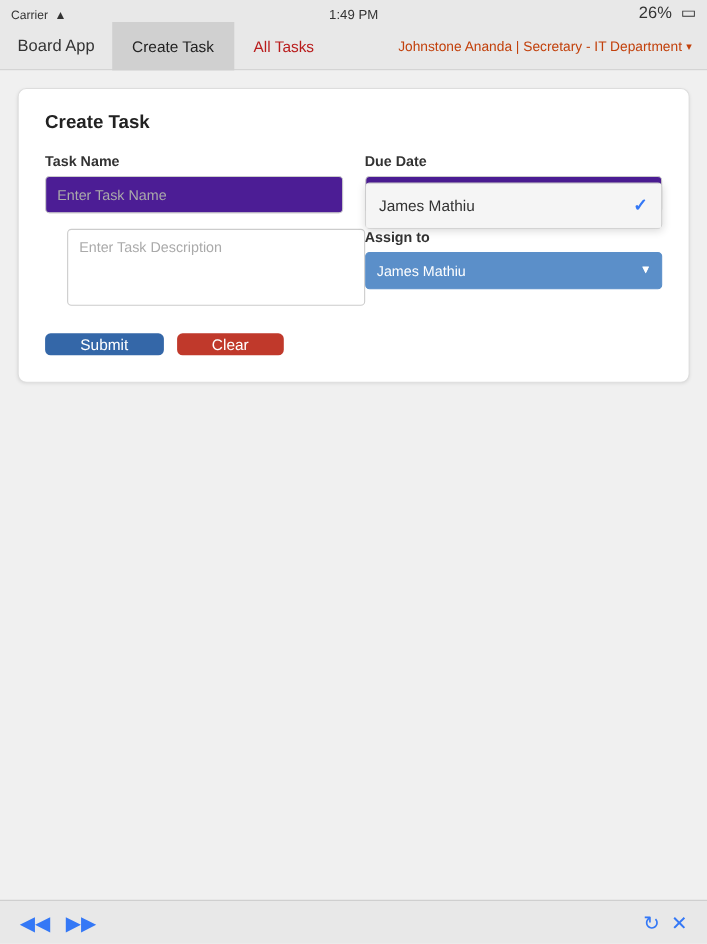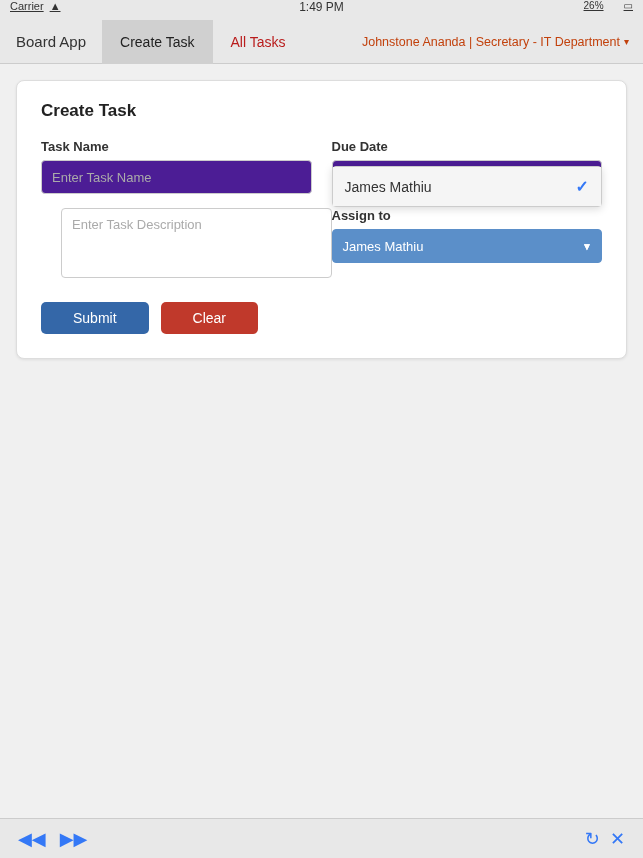--- a/index.html
+++ b/index.html
@@ -10,30 +10,29 @@
       height: 858px;
       overflow: hidden;
       position: relative;
     }
 
     
     .status-bar {
       background: #e8e8e8;
       height: 20px;
       display: flex;
-      align-items: flex-start;
+      align-items: flex-end;
       justify-content: space-between;
       padding: 0 10px;
       font-size: 11px;
       color: #333;
-      text-decoration: underline;
     }
     .status-bar-left { display: flex; align-items: center; gap: 6px; }
     .status-bar-center { position: absolute; left: 50%; transform: translateX(-50%); font-size: 12px; font-weight: 500; }
-    .status-bar-right { display: flex; align-items: center; gap: 20px; font-size: 10px; }
+    .status-bar-right { display: flex; align-items: center; gap: 8px; font-size: 15px; }
 
     
     .nav-bar {
       background: #e8e8e8;
       height: 44px;
       display: flex;
       align-items: center;
       border-bottom: 1px solid #ccc;
       padding: 0 0;
       justify-content: center;
@@ -211,21 +210,21 @@
       position: relative;
     }
 
     
     .btn-row {
       display: flex;
       gap: 12px;
       margin-top: 20px;
     }
     .btn {
-      height: 32px;
+      height: 20px;
       padding: 0 32px;
       border-radius: 5px;
       font-size: 14px;
       font-weight: 500;
       border: none;
       cursor: pointer;
       color: #fff;
     }
     .btn-submit {
       background: #3467a8;

